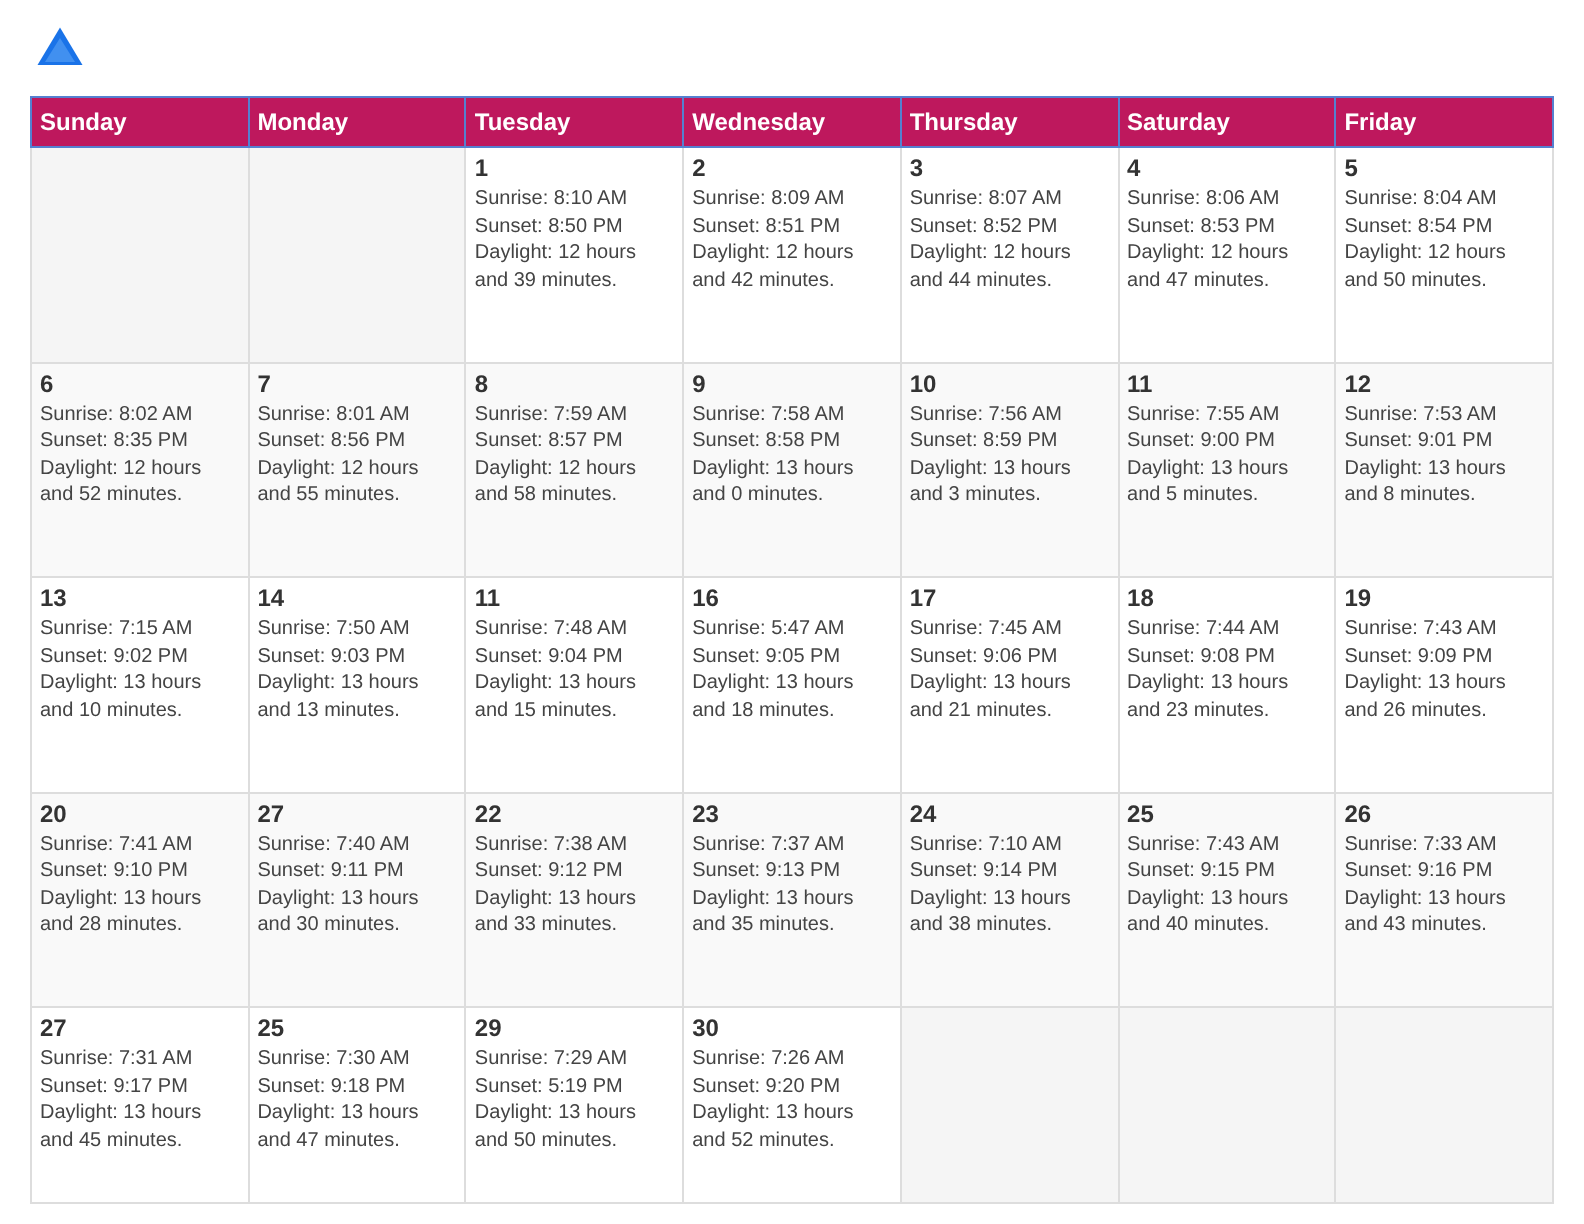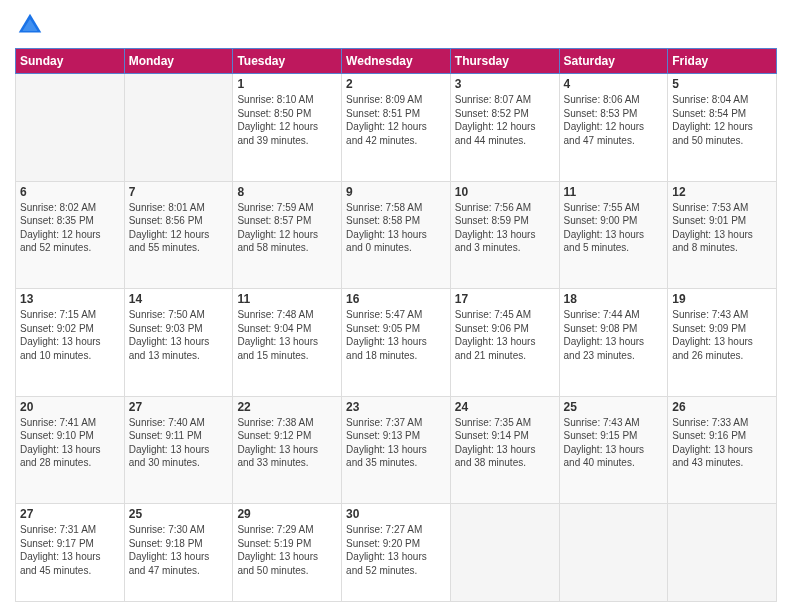--- a/index.html
+++ b/index.html
@@ -274,21 +274,21 @@
 Daylight: 13 hours and 33 minutes.</div>
           </td>
           <td>
             <div class="day-number">23</div>
             <div class="day-info">Sunrise: 7:37 AM
 Sunset: 9:13 PM
 Daylight: 13 hours and 35 minutes.</div>
           </td>
           <td>
             <div class="day-number">24</div>
-            <div class="day-info">Sunrise: 7:35 AM
+            <div class="day-info">Sunrise: 7:10 AM
 Sunset: 9:14 PM
 Daylight: 13 hours and 38 minutes.</div>
           </td>
           <td>
             <div class="day-number">25</div>
             <div class="day-info">Sunrise: 7:43 AM
 Sunset: 9:15 PM
 Daylight: 13 hours and 40 minutes.</div>
           </td>
           <td>
@@ -312,21 +312,21 @@
 Daylight: 13 hours and 47 minutes.</div>
           </td>
           <td>
             <div class="day-number">29</div>
             <div class="day-info">Sunrise: 7:29 AM
 Sunset: 5:19 PM
 Daylight: 13 hours and 50 minutes.</div>
           </td>
           <td>
             <div class="day-number">30</div>
-            <div class="day-info">Sunrise: 7:27 AM
+            <div class="day-info">Sunrise: 7:26 AM
 Sunset: 9:20 PM
 Daylight: 13 hours and 52 minutes.</div>
           </td>
           <td class="empty-cell"></td>
           <td class="empty-cell"></td>
           <td class="empty-cell"></td>
         </tr>
       </tbody>
   </table>
 </div>

